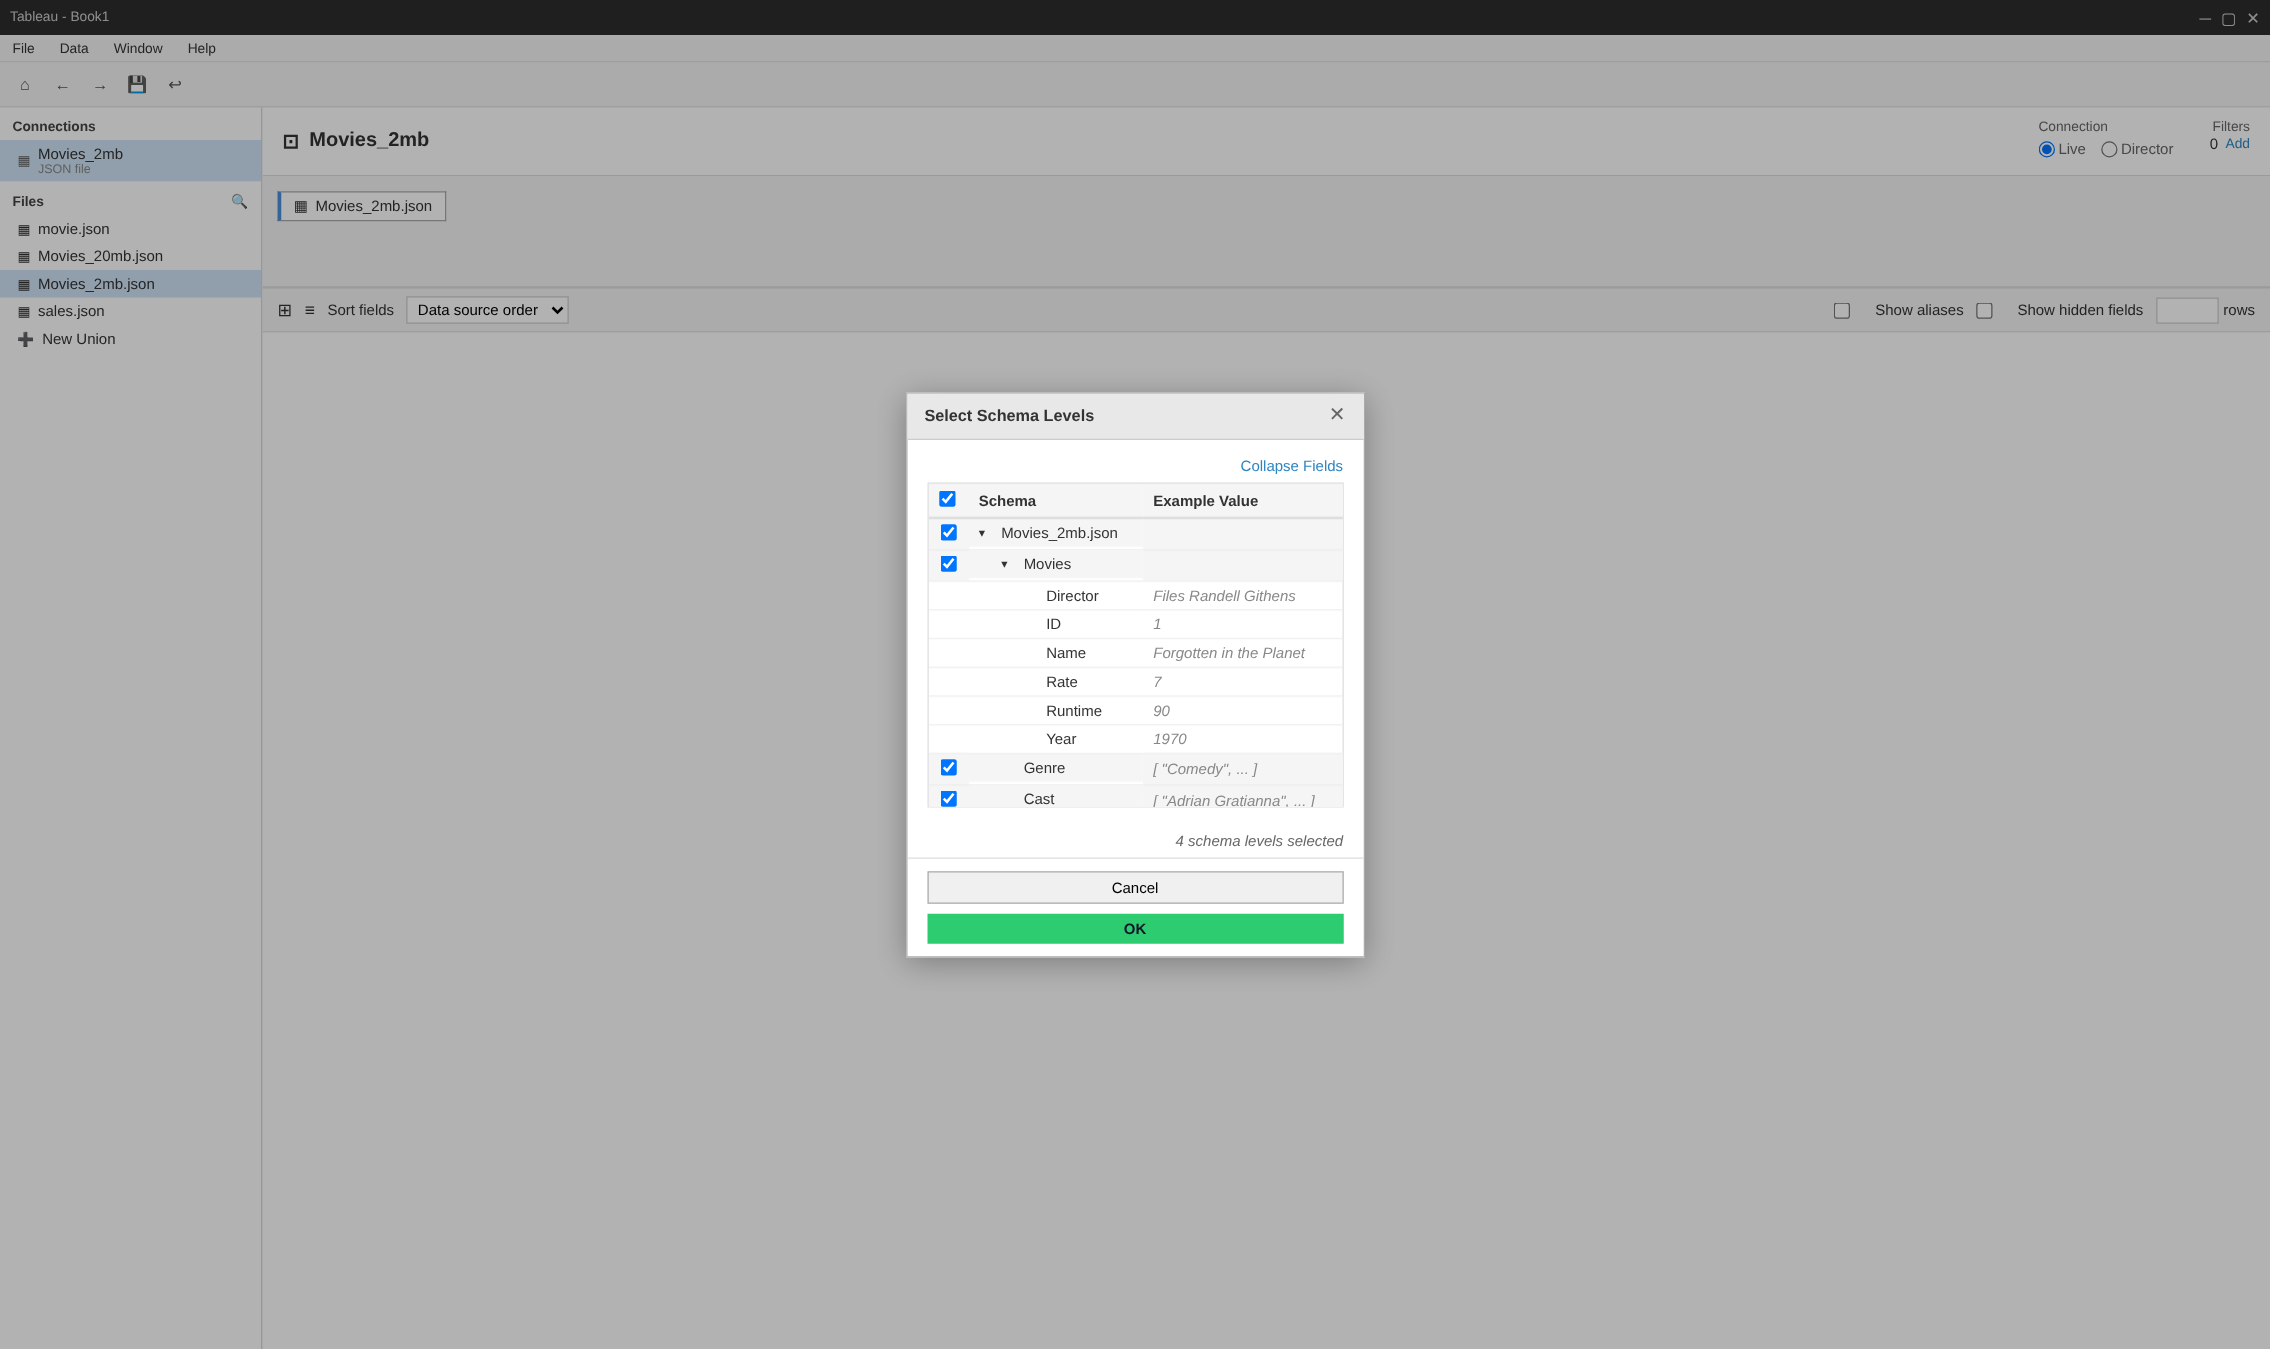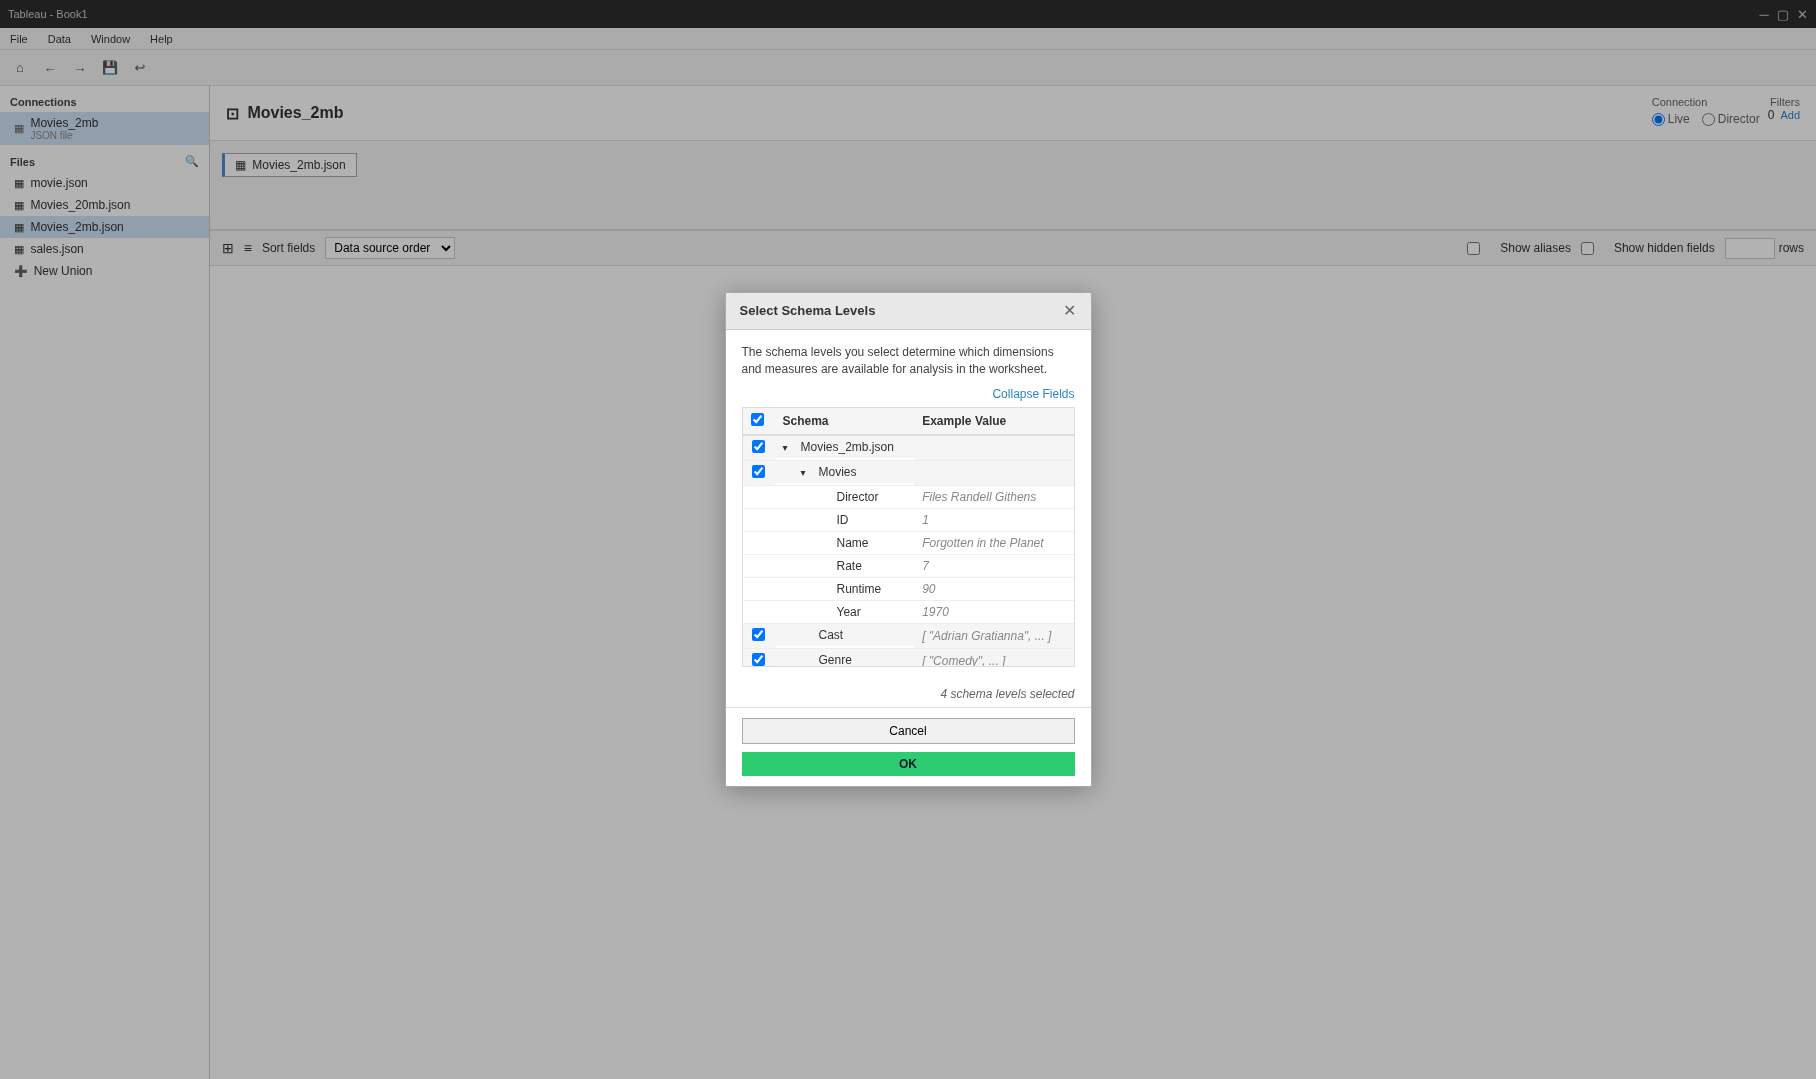--- a/index.html
+++ b/index.html
@@ -99,21 +99,21 @@
       border-bottom: 1px solid #ddd;
       padding: 10px 16px;
       display: flex;
       align-items: center;
       justify-content: space-between;
     }
     .ds-title {
       display: flex; align-items: center; gap: 8px;
       font-size: 16px; font-weight: 600; color: #333;
     }
-    .connection-area { display: flex; gap: 8px; align-items: flex-start; }
+    .connection-area { display: flex; gap: 29px; align-items: flex-start; }
     .connection-group label { font-size: 11px; color: #666; display: block; margin-bottom: 4px; }
     .connection-group .radio-row { display: flex; gap: 12px; }
     .radio-row label { display: flex; align-items: center; gap: 3px; font-size: 12px; cursor: pointer; }
     .filters-group { display: flex; flex-direction: column; align-items: flex-end; }
     .filters-label { font-size: 11px; color: #666; }
     .filters-count { display: flex; align-items: center; gap: 6px; }
     .add-link { color: #2e86c1; cursor: pointer; text-decoration: none; font-size: 11px; }
 
     
     .tables-area {
@@ -396,21 +396,20 @@
 
 <div class="overlay">
   <div class="modal">
 
     <div class="modal-header">
       <span>Select Schema Levels</span>
       <button class="modal-close">✕</button>
     </div>
 
     <div class="modal-body">
-      <p class="modal-description">The schema levels you select determine which dimensions and measures are available for analysis in the worksheet.</p>
       <a class="collapse-link">Collapse Fields</a>
       <div class="schema-scroll">
         <table class="schema-table">
           <thead>
             <tr>
               <th style="width:32px;">
                 <input type="checkbox" checked="" style="">
               </th>
               <th>
                 <span>Schema</span>
@@ -482,31 +481,31 @@
                 <td style="padding-left: 44px; display: flex; align-items: center; gap: 4px; padding-top: 4px; padding-bottom: 4px;">
                   <span style="width: 14px;"></span>
                   <span>Year</span>
                 </td>
                 <td class="example-value">1970</td>
               </tr>
               <tr class="row-level1">
                 <td style="text-align: center;"><input type="checkbox" checked="" style=""></td>
                 <td style="padding-left: 26px; display: flex; align-items: center; gap: 4px; padding-top: 4px; padding-bottom: 4px;">
                   <span style="width: 14px;"></span>
-                  <span>Cast</span>
-                </td>
-                <td class="example-value">[ "Adrian Gratianna", ... ]</td>
+                  <span>Genre</span>
+                </td>
+                <td class="example-value">[ "Comedy", ... ]</td>
               </tr>
               <tr class="row-level1">
                 <td style="text-align: center;"><input type="checkbox" checked="" style=""></td>
                 <td style="padding-left: 26px; display: flex; align-items: center; gap: 4px; padding-top: 4px; padding-bottom: 4px;">
                   <span style="width: 14px;"></span>
-                  <span>Genre</span>
-                </td>
-                <td class="example-value">[ "Comedy", ... ]</td>
+                  <span>Cast</span>
+                </td>
+                <td class="example-value">[ "Adrian Gratianna", ... ]</td>
               </tr>
             </tbody>
         </table>
       </div>
     </div>
 
     <div class="modal-footer-status">
       <span>4 schema levels selected</span>
     </div>
 

